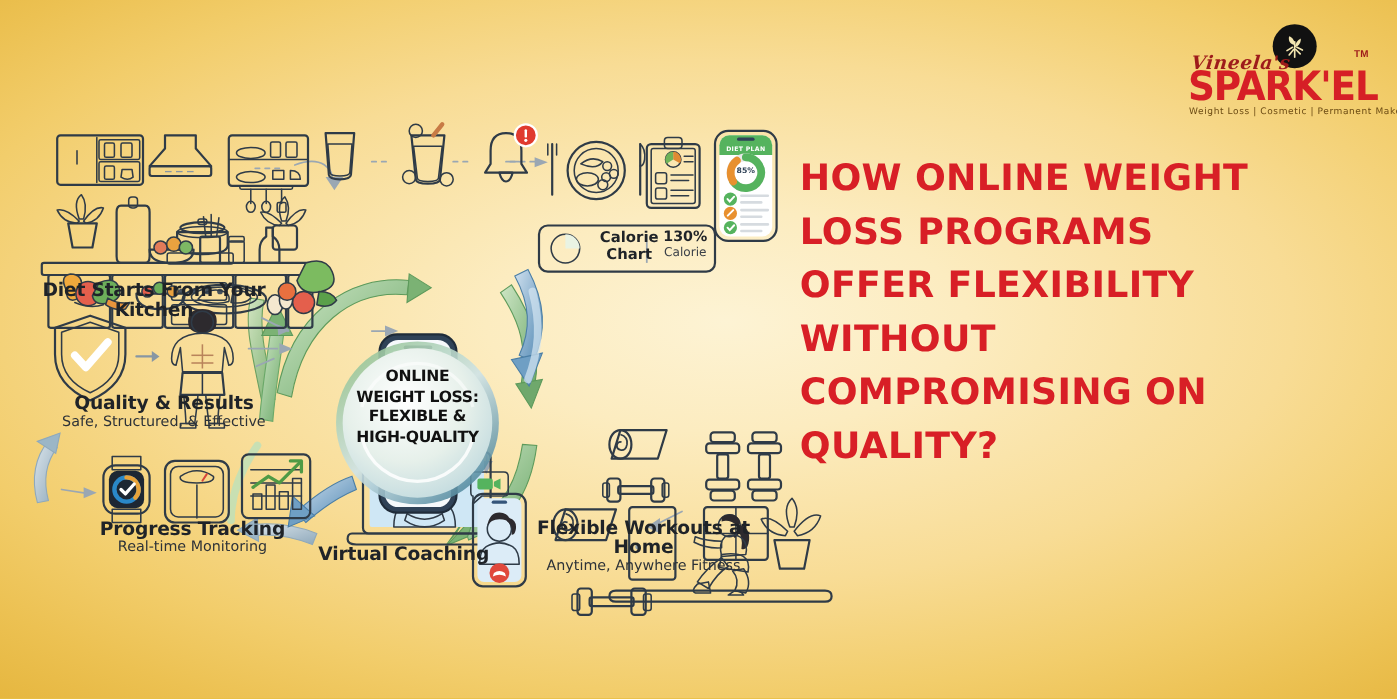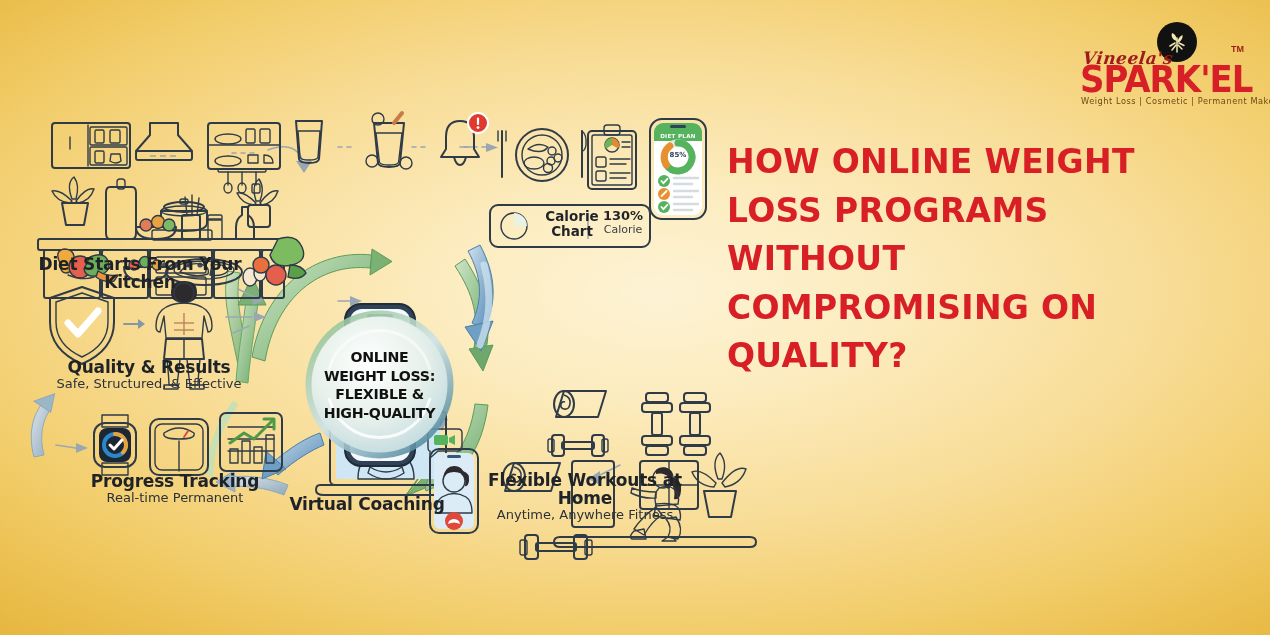--- a/index.html
+++ b/index.html
@@ -33,21 +33,21 @@
   
   #info{position:absolute;left:20px;top:105px;width:690px;height:430px;}
   .cap{position:absolute;text-align:center;color:#1f2328;font-family:"DejaVu Sans",sans-serif;}
   .cap .t1{font-weight:700;font-size:17px;line-height:18px;letter-spacing:-.2px;}
   .cap .t2{font-weight:400;font-size:13px;line-height:16px;color:#2d3238;}
   
   .ln{stroke:#2f3b47;fill:none;stroke-width:2;stroke-linecap:round;stroke-linejoin:round;}
   .lnT{stroke:#2f3b47;fill:none;stroke-width:1.4;stroke-linecap:round;stroke-linejoin:round;}
   
   #center{position:absolute;left:283px;top:203px;width:153px;height:153px;}
-  #centerTxt{position:absolute;left:283px;top:243px;width:153px;text-align:center;
+  #centerTxt{position:absolute;left:283px;top:228px;width:153px;text-align:center;
     font-family:"DejaVu Sans",sans-serif;font-weight:700;font-size:14.2px;line-height:18.5px;
     color:#111;letter-spacing:-.3px;}
   svg{display:block;overflow:visible;}
 </style>
 </head>
 <body>
 
 <div id="stage">
 
   <div id="logo">
@@ -66,20 +66,21 @@
     </div>
     <div class="script">Vineela's</div>
     <div class="word">SPARK'EL</div>
     <div class="tm">TM</div>
     <div class="tagline">Weight Loss | Cosmetic | Permanent Makeup</div>
   </div>
 
   <div id="headline">
     <div class="ln">HOW ONLINE WEIGHT</div>
     <div class="ln">LOSS PROGRAMS</div>
+    <div class="ln">OFFER FLEXIBILITY</div>
     <div class="ln">WITHOUT</div>
     <div class="ln">COMPROMISING ON</div>
     <div class="ln">QUALITY?</div>
   </div>
 
   <div id="info">
 
     <svg width="690" height="430" viewBox="0 0 690 430">
       <defs>
         <linearGradient id="gGreen" x1="0" y1="0" x2="1" y2="1">
@@ -612,21 +613,21 @@
     </div>
     <div class="cap" style="left:440px;top:366px;width:250px;">
       <div class="t1">Flexible Workouts at Home</div>
       <div class="t2">Anytime, Anywhere Fitness</div>
     </div>
     <div class="cap" style="left:262px;top:390px;width:170px;">
       <div class="t1">Virtual Coaching</div>
     </div>
     <div class="cap" style="left:40px;top:367px;width:230px;">
       <div class="t1">Progress Tracking</div>
-      <div class="t2">Real-time Permanent</div>
+      <div class="t2">Real-time Monitoring</div>
     </div>
     <div class="cap" style="left:24px;top:253px;width:210px;">
       <div class="t1">Quality &amp; Results</div>
       <div class="t2">Safe, Structured, &amp; Effective</div>
     </div>
 
   </div>
 </div>
 
 </body></html>

